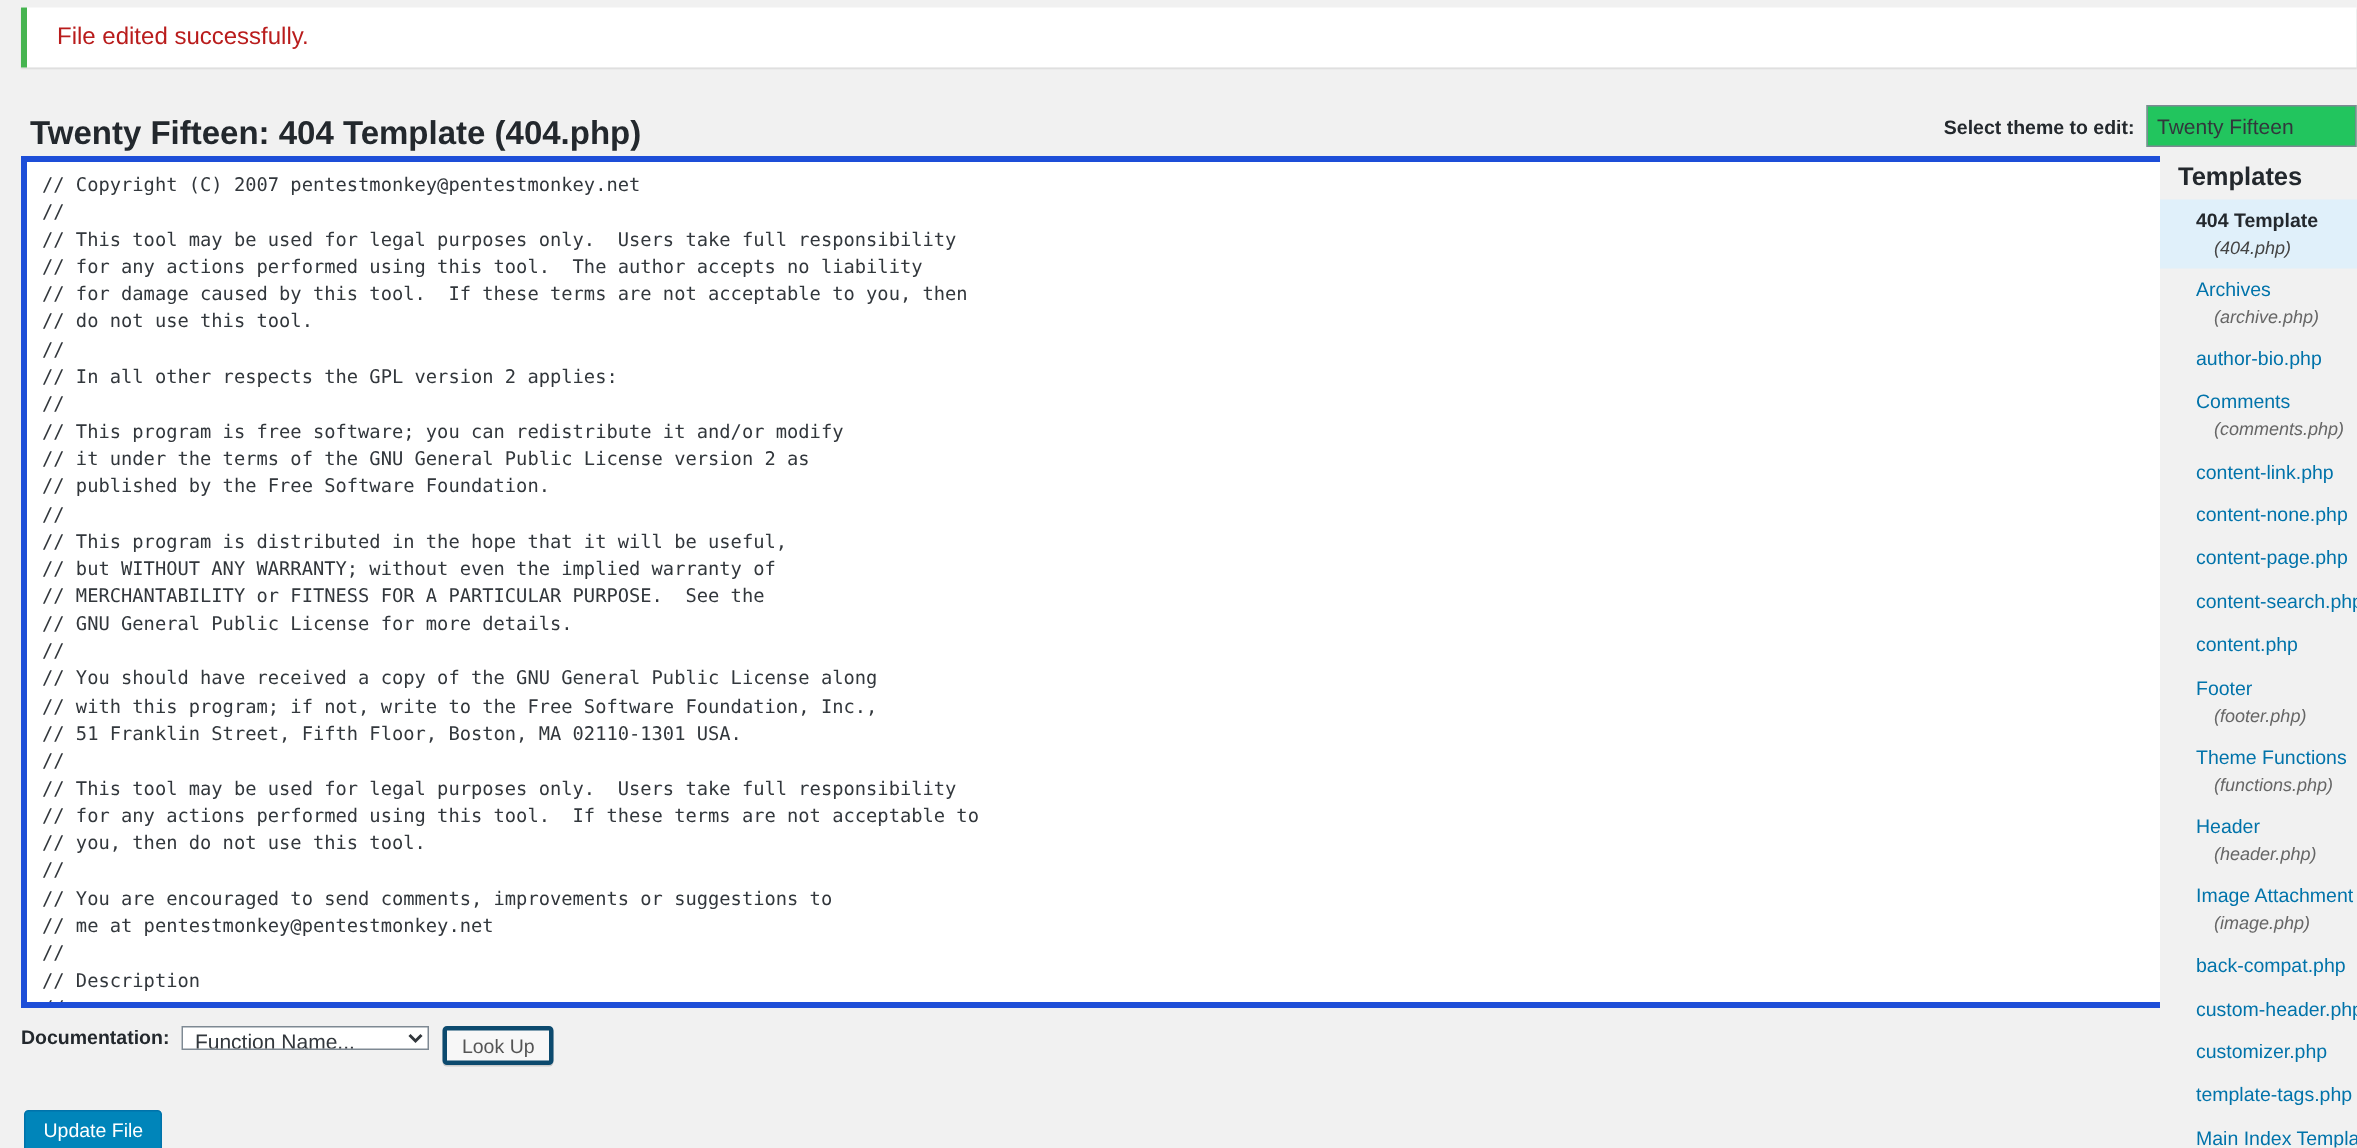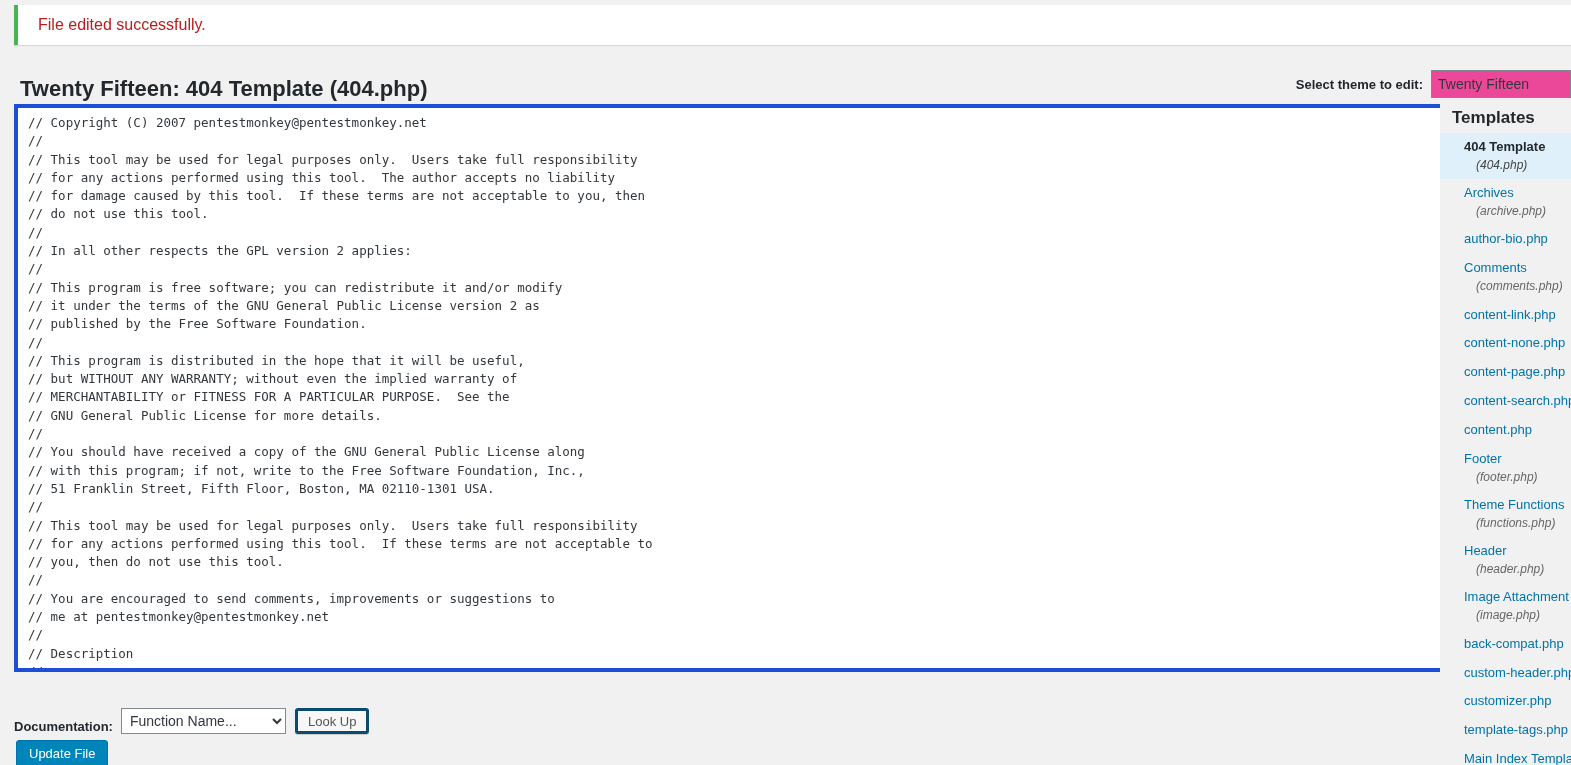--- a/index.html
+++ b/index.html
@@ -63,21 +63,21 @@
   .theme-select-label {
     font-size: 13px;
     font-weight: bold;
     color: #23282d;
     margin-right: 8px;
   }
   .theme-select {
     font-family: "Liberation Sans", sans-serif;
     font-size: 14px;
     color: #32373c;
-    background: #ec4899;
+    background: #22c55e;
     border: 1px solid #7e8993;
     border-radius: 0;
     height: 28px;
     line-height: 26px;
     padding: 0 6px;
     width: 140px;
     box-sizing: border-box;
     -webkit-appearance: none;
     appearance: none;
   }
@@ -145,38 +145,38 @@
     background:
       linear-gradient(135deg, transparent 0 46%, #b0b0b0 46% 54%, transparent 54% 100%),
       linear-gradient(135deg, transparent 0 71%, #b0b0b0 71% 79%, transparent 79% 100%),
       linear-gradient(135deg, transparent 0 21%, #b0b0b0 21% 29%, transparent 29% 100%);
   }
 
   
   .docs-row {
     position: absolute;
     left: 14px;
-    top: 708px;
+    top: 684px;
     display: flex;
-    align-items: flex-end;
+    align-items: flex-start;
   }
   .docs-label {
     font-size: 13px;
     font-weight: bold;
     color: #23282d;
     margin-right: 8px;
   }
   .docs-select {
     font-family: "Liberation Sans", sans-serif;
     font-size: 14px;
     color: #32373c;
     background: #fff;
     border: 1px solid #7e8993;
     border-radius: 0;
-    height: 26px;
+    height: 16px;
     padding: 0 4px;
     width: 165px;
     box-sizing: border-box;
   }
   .lookup-btn {
     margin-left: 9px;
     font-family: "Liberation Sans", sans-serif;
     font-size: 13px;
     color: #555;
     background: #f7f7f7;

